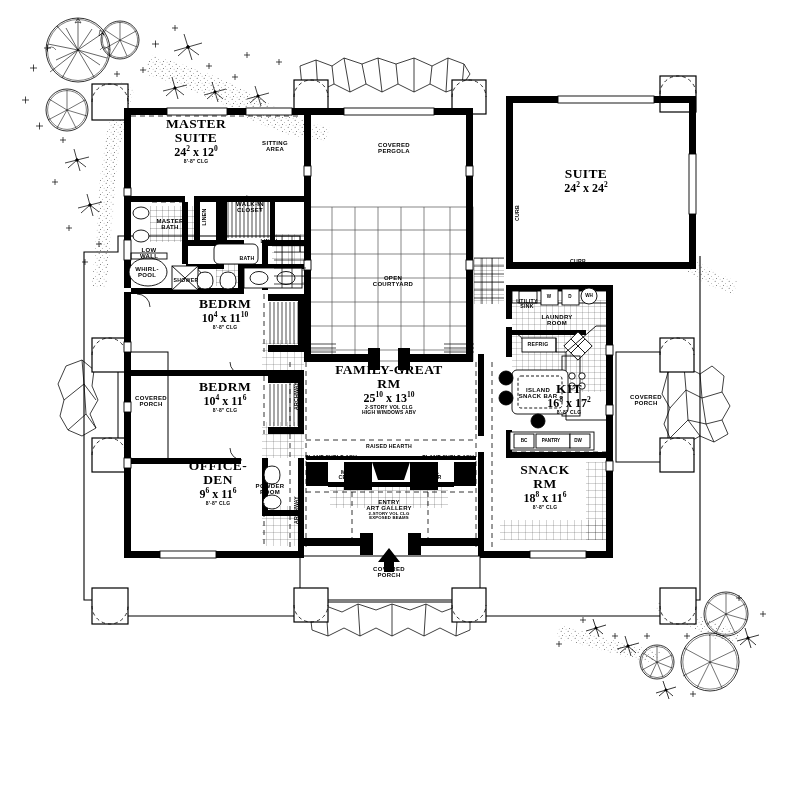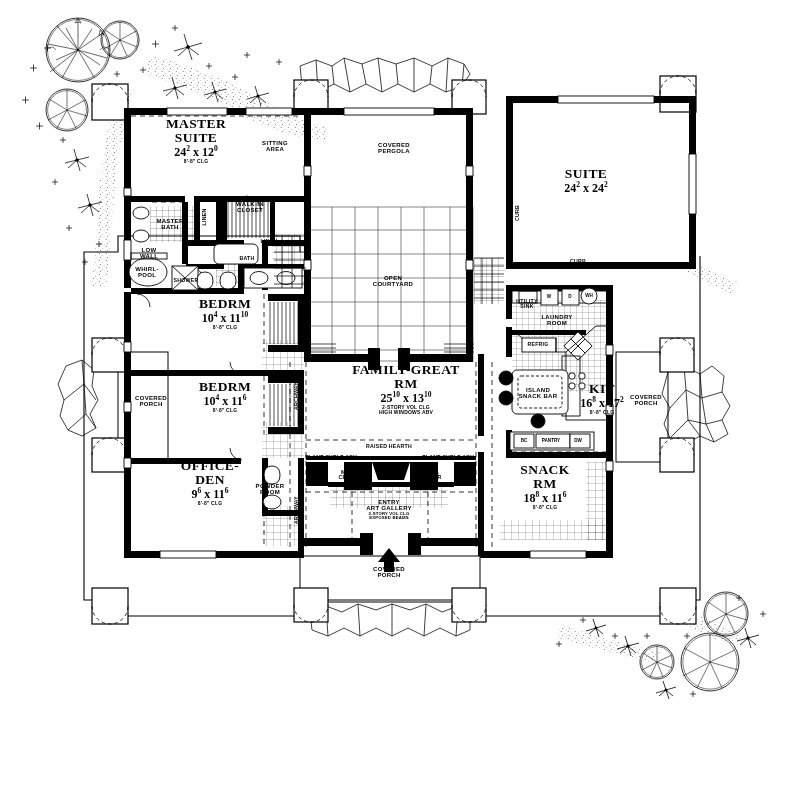--- a/index.html
+++ b/index.html
@@ -527,34 +527,34 @@
       <div class="lbl " style="left: 225px; top: 314px;">
         <div class="room-name">BEDRM</div>
         <div class="room-dim">10<sup>4</sup> x 11<sup>10</sup></div>
         <div class="clg">8'-8"  CLG</div>
       </div>
       <div class="lbl " style="left: 225px; top: 397px;">
         <div class="room-name">BEDRM</div>
         <div class="room-dim">10<sup>4</sup> x 11<sup>6</sup></div>
         <div class="clg">8'-8"  CLG</div>
       </div>
-      <div class="lbl " style="left: 210px; top: 483px;">
+      <div class="lbl " style="left: 218px; top: 483px;">
         <div class="room-name">OFFICE-</div>
         <div class="room-name">DEN</div>
         <div class="room-dim">9<sup>6</sup> x 11<sup>6</sup></div>
         <div class="clg">8'-8"  CLG</div>
       </div>
-      <div class="lbl " style="left: 406px; top: 389px;">
+      <div class="lbl " style="left: 389px; top: 389px;">
         <div class="room-name">FAMILY-GREAT</div>
         <div class="room-name">RM</div>
         <div class="room-dim">25<sup>10</sup> x 13<sup>10</sup></div>
         <div class="clg">2-STORY  VOL CLG</div>
         <div class="clg">HIGH WINDOWS ABV</div>
       </div>
-      <div class="lbl " style="left: 602px; top: 399px;">
+      <div class="lbl " style="left: 569px; top: 399px;">
         <div class="room-name">KIT</div>
         <div class="room-dim">16<sup>8</sup> x 17<sup>2</sup></div>
         <div class="clg">8'-8"  CLG</div>
       </div>
       <div class="lbl " style="left: 545px; top: 487px;">
         <div class="room-name">SNACK</div>
         <div class="room-name">RM</div>
         <div class="room-dim">18<sup>8</sup> x 11<sup>6</sup></div>
         <div class="clg">8'-8"  CLG</div>
       </div>

